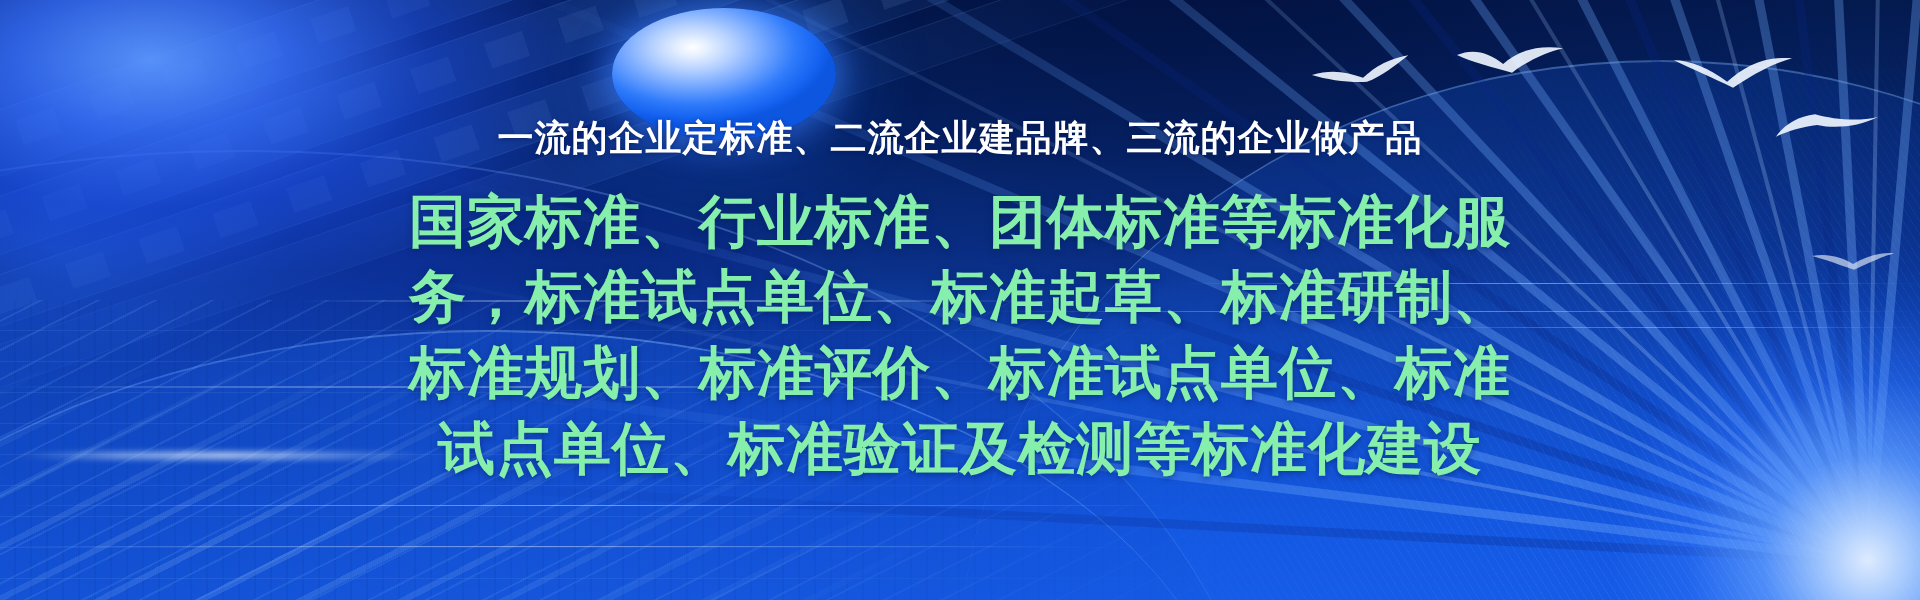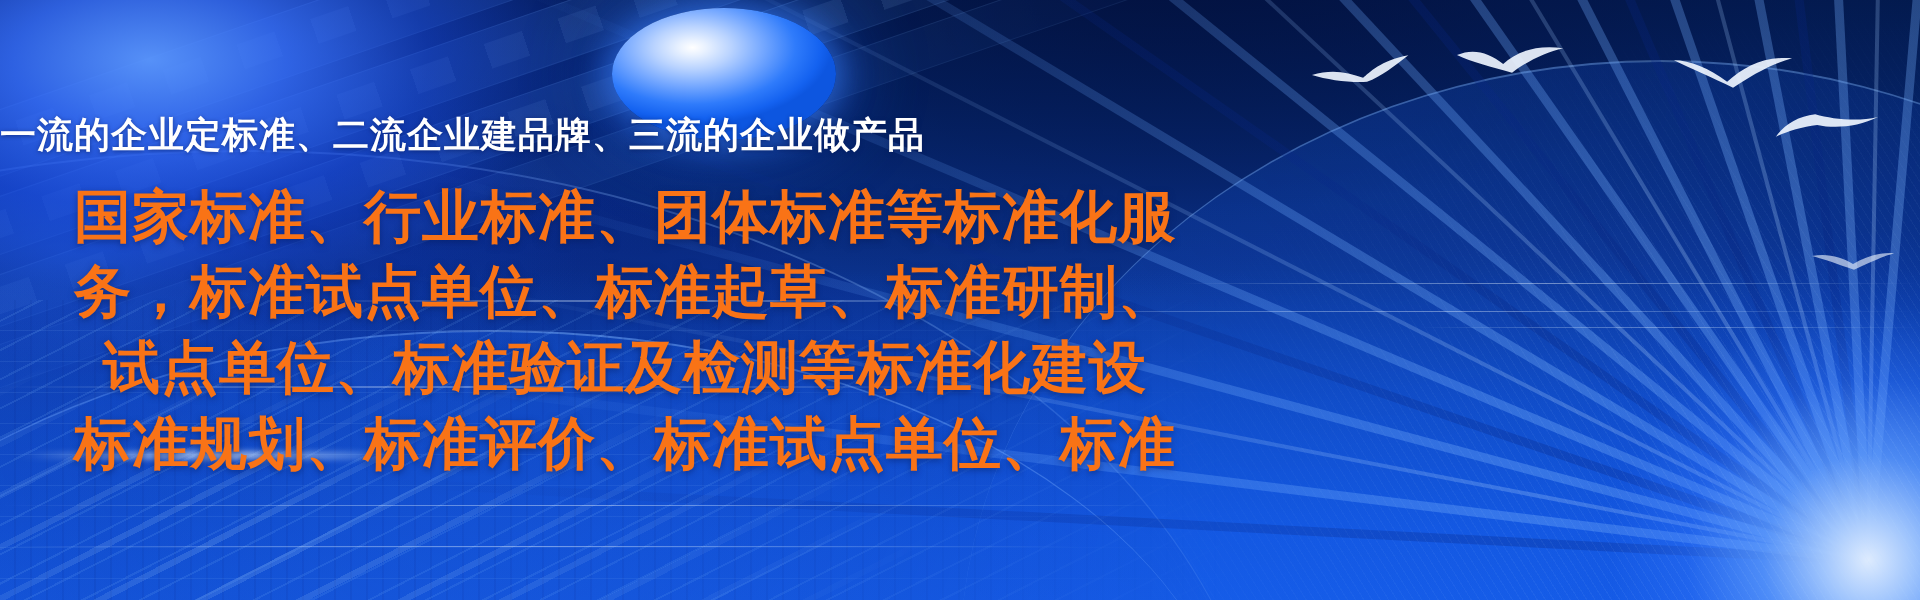--- a/index.html
+++ b/index.html
@@ -332,23 +332,22 @@
       rgba(4,26,90,0) 100%);
   }
 
   
 
   .content {
     position: absolute;
     inset: 0;
     display: flex;
     flex-direction: column;
-    align-items: flex-start;
+    align-items: center;
     z-index: 20;
-    font-family: Liberation Mono, monospace;
   }
 
   .headline {
     margin-top: 118px;
     font-size: 36px;
     font-weight: 700;
     color: #ffffff;
     letter-spacing: 1px;
     white-space: nowrap;
     line-height: 1.1;
@@ -357,21 +356,21 @@
 
   .body-block {
     margin-top: 26px;
     width: 1250px;
     text-align: center;
   }
 
   .body-line {
     font-size: 57px;
     font-weight: 700;
-    color: #f97316;
+    color: #86efac;
     line-height: 1.33;
     letter-spacing: 1px;
     white-space: nowrap;
     text-shadow: 0 2px 6px rgba(0,25,90,0.50);
   }
 </style>
 </head>
 <body>
 
 <div id="banner">
@@ -468,19 +467,19 @@
     </svg>
   </div>
 
   <div class="content">
 
     <div class="headline">一流的企业定标准、二流企业建品牌、三流的企业做产品</div>
 
     <div class="body-block">
       <div class="body-line">国家标准、行业标准、团体标准等标准化服</div>
       <div class="body-line">务，标准试点单位、标准起草、标准研制、</div>
+      <div class="body-line">标准规划、标准评价、标准试点单位、标准</div>
       <div class="body-line">试点单位、标准验证及检测等标准化建设</div>
-      <div class="body-line">标准规划、标准评价、标准试点单位、标准</div>
     </div>
 
   </div>
 
 </div>
 
 </body></html>

